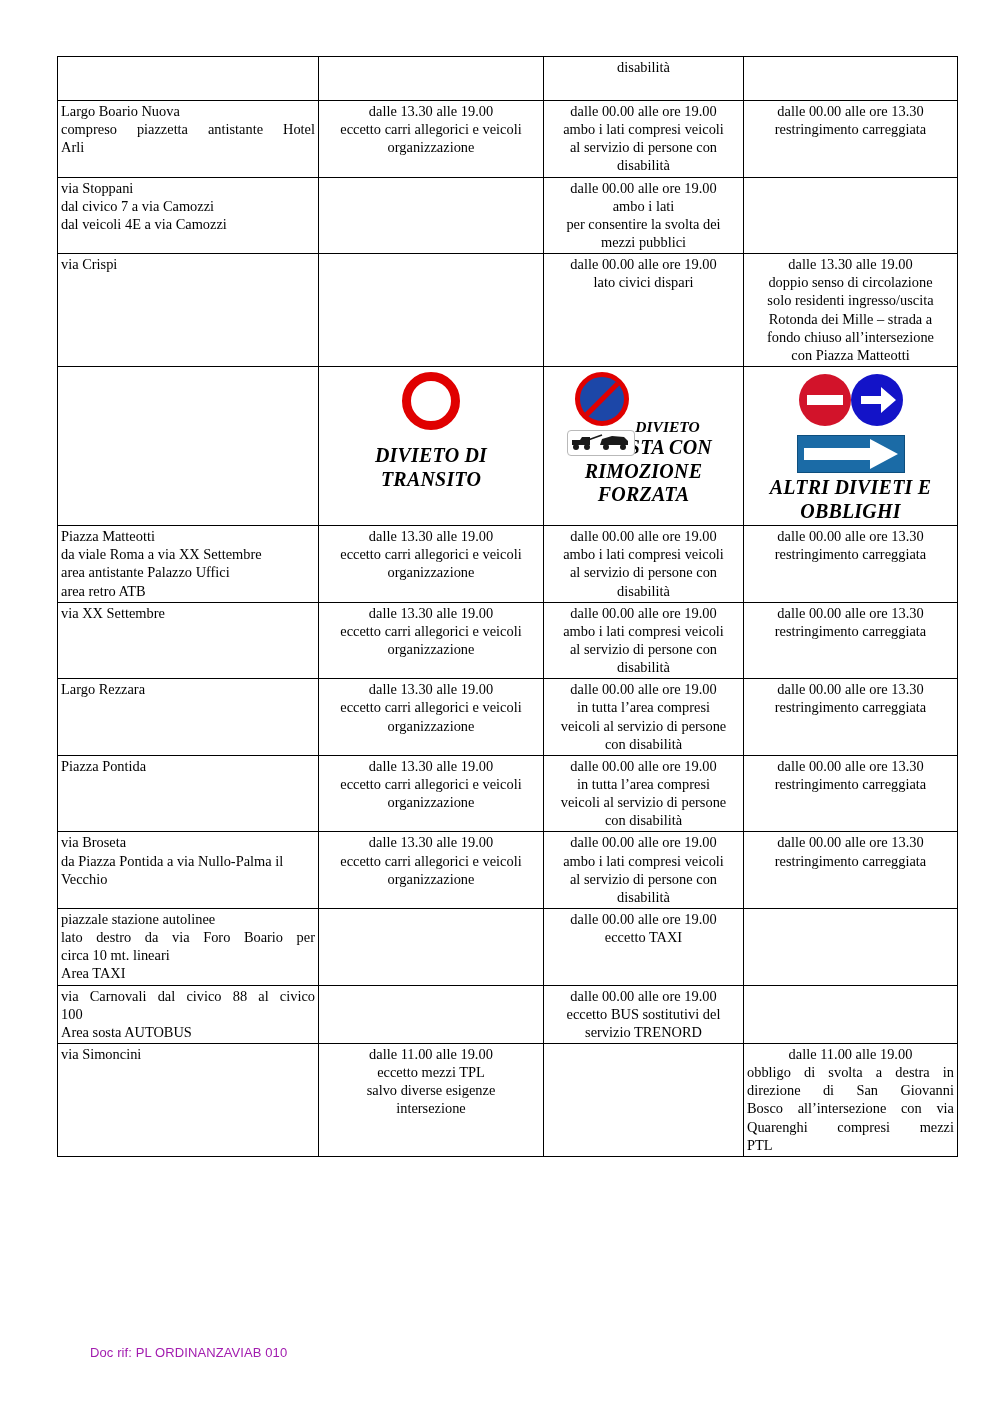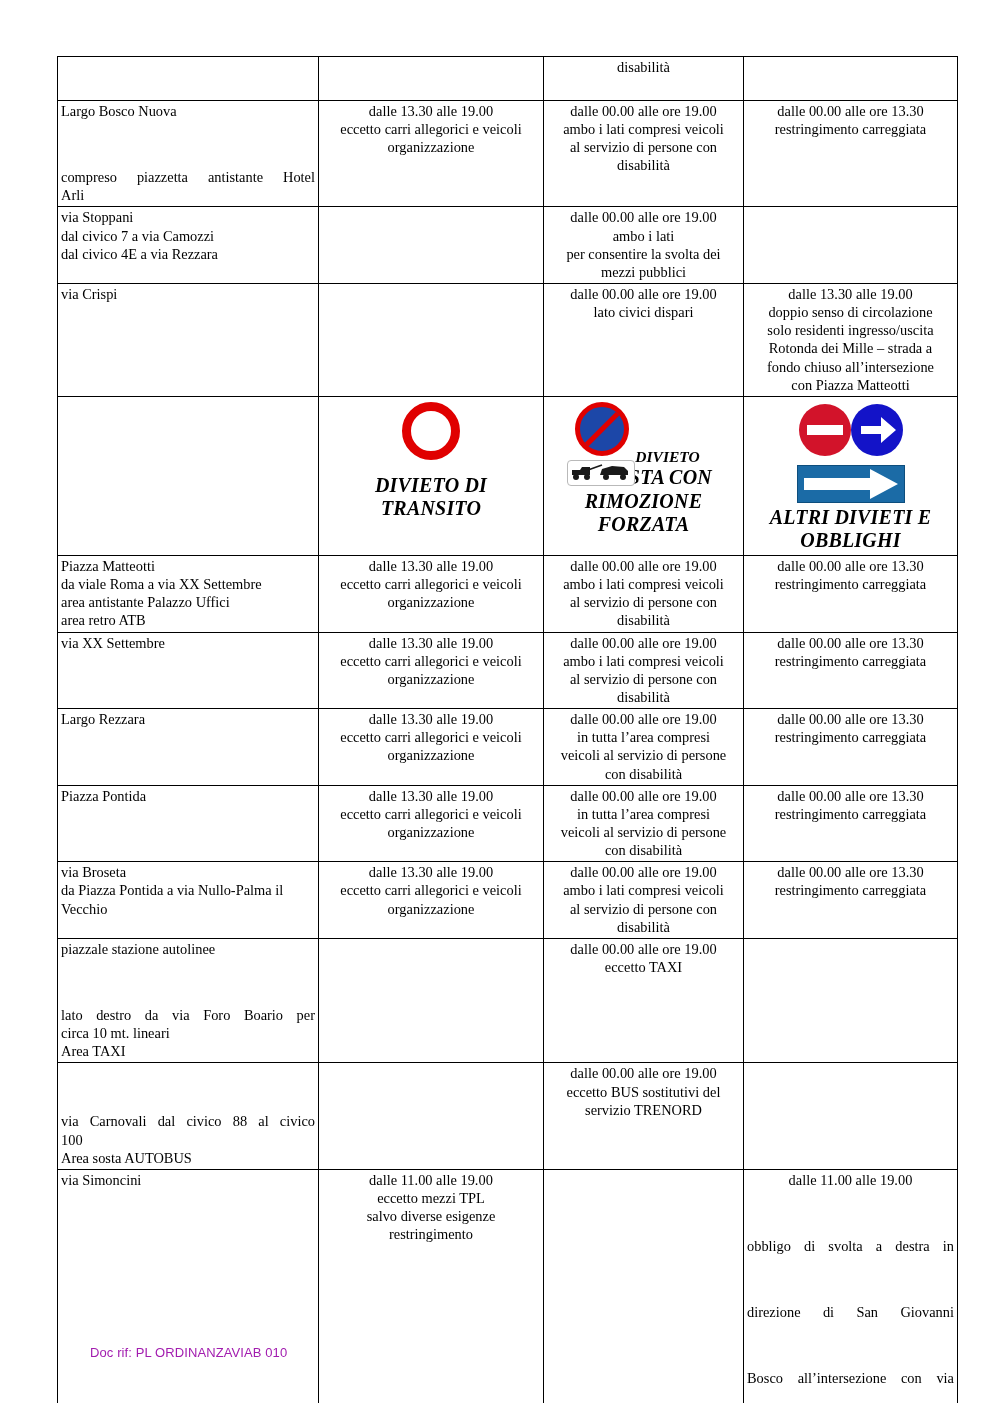--- a/index.html
+++ b/index.html
@@ -38,21 +38,21 @@
   }
   col.c1 { width: 261px; }
   col.c2 { width: 225px; }
   col.c3 { width: 200px; }
   col.c4 { width: 214px; }
 
   td.left   { text-align: left; }
   td.center { text-align: center; }
   td.vmid   { vertical-align: middle; }
 
-  .jline { text-align: justify; text-align-last: justify; margin-top: 48px; }
+  .jline { text-align: justify; text-align-last: justify; }
 
   
   td.hdr {
     vertical-align: top;
     padding: 0;
     font-style: italic;
   }
   .hdr-inner {
     display: flex;
     flex-direction: column;
@@ -203,21 +203,21 @@
         <td class="left" style="height:40px"></td>
         <td class="center"></td>
         <td class="center">
           <div>disabilità</div>
         </td>
         <td class="center"></td>
       </tr>
 
       <tr>
         <td class="left">
-          <div>Largo Bosco Nuova</div>
+          <div>Largo Boario Nuova</div>
           <div class="jline">compreso piazzetta antistante Hotel</div>
           <div>Arli</div>
         </td>
         <td class="center">
           <div>dalle 13.30 alle 19.00</div>
           <div>eccetto carri allegorici e veicoli</div>
           <div>organizzazione</div>
         </td>
         <td class="center">
           <div>dalle  00.00 alle ore 19.00</div>
@@ -228,21 +228,21 @@
         <td class="center">
           <div>dalle  00.00 alle ore 13.30</div>
           <div>restringimento carreggiata</div>
         </td>
       </tr>
 
       <tr>
         <td class="left">
           <div>via Stoppani</div>
           <div>dal civico 7 a via Camozzi</div>
-          <div>dal civico 4E a via Rezzara</div>
+          <div>dal veicoli 4E a via Camozzi</div>
         </td>
         <td class="center"></td>
         <td class="center">
           <div>dalle  00.00 alle ore 19.00</div>
           <div>ambo i lati</div>
           <div>per consentire la svolta dei</div>
           <div>mezzi pubblici</div>
         </td>
         <td class="center"></td>
       </tr>
@@ -471,21 +471,21 @@
       </tr>
 
       <tr>
         <td class="left vmid">
           <div>via Simoncini</div>
         </td>
         <td class="center">
           <div>dalle 11.00 alle 19.00</div>
           <div>eccetto mezzi TPL</div>
           <div>salvo diverse esigenze</div>
-          <div>restringimento</div>
+          <div>intersezione</div>
         </td>
         <td class="center"></td>
         <td class="center">
           <div>dalle 11.00 alle 19.00</div>
           <div class="jline">obbligo di svolta a destra in</div>
           <div class="jline">direzione di San Giovanni</div>
           <div class="jline">Bosco all’intersezione con via</div>
           <div class="jline">Quarenghi compresi mezzi</div>
           <div style="text-align:left">PTL</div>
         </td>

